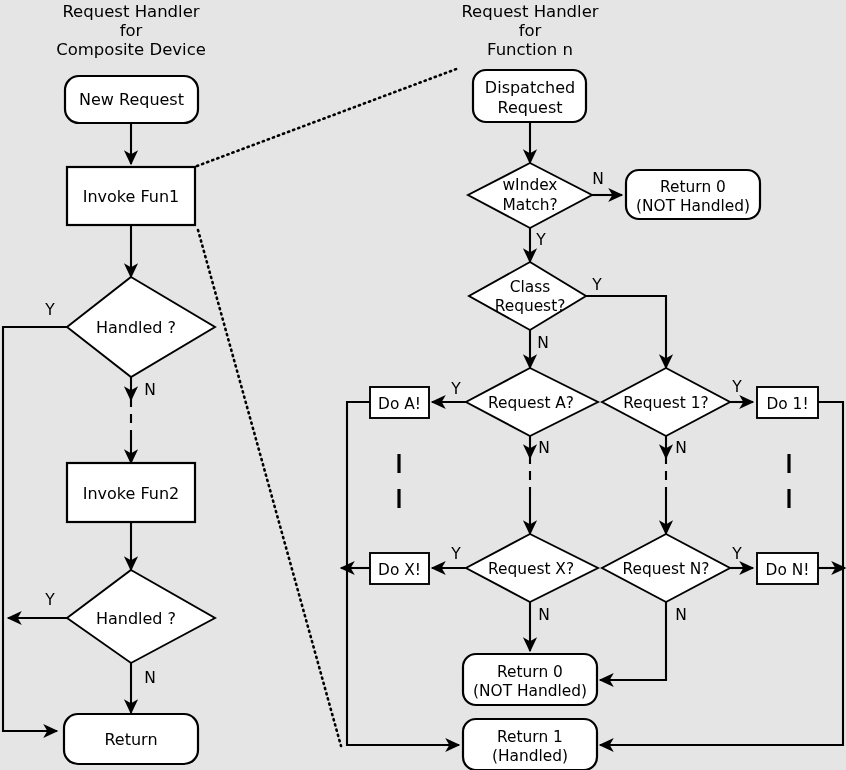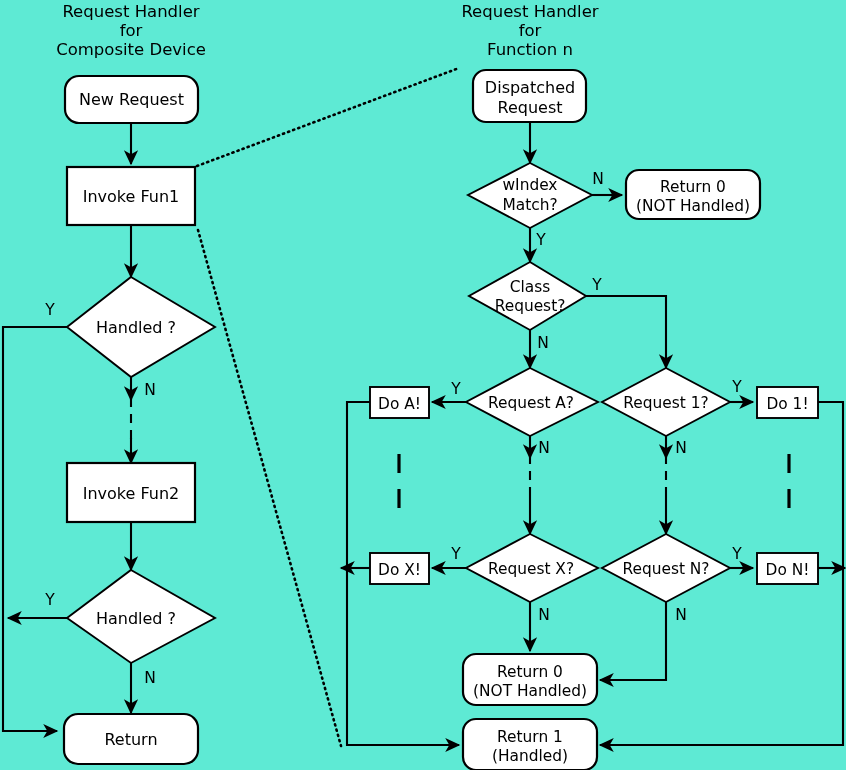--- a/index.html
+++ b/index.html
@@ -4,21 +4,21 @@
 <style>
   html, body {
     margin: 0;
     padding: 0;
     background: #ffffff;
   }
   #diagram-root {
     position: relative;
     width: 846px;
     height: 770px;
-    background: #5eead4;
+    background: #e5e5e5;
     font-family: "DejaVu Sans", sans-serif;
     overflow: hidden;
   }
   svg#flow {
     display: block;
     width: 846px;
     height: 770px;
   }
   .node-shape {
     fill: #ffffff;

